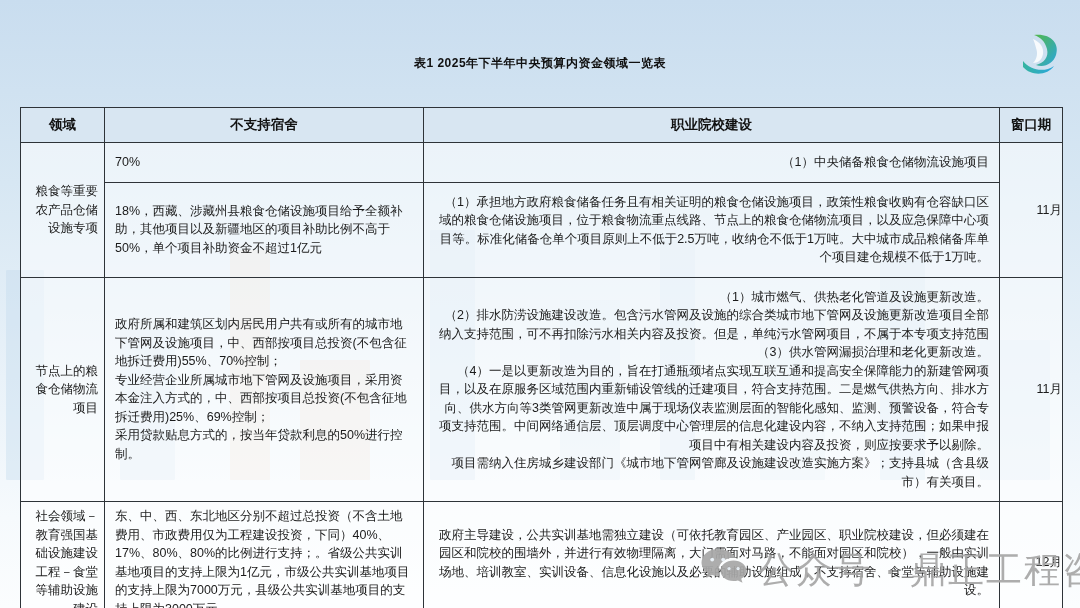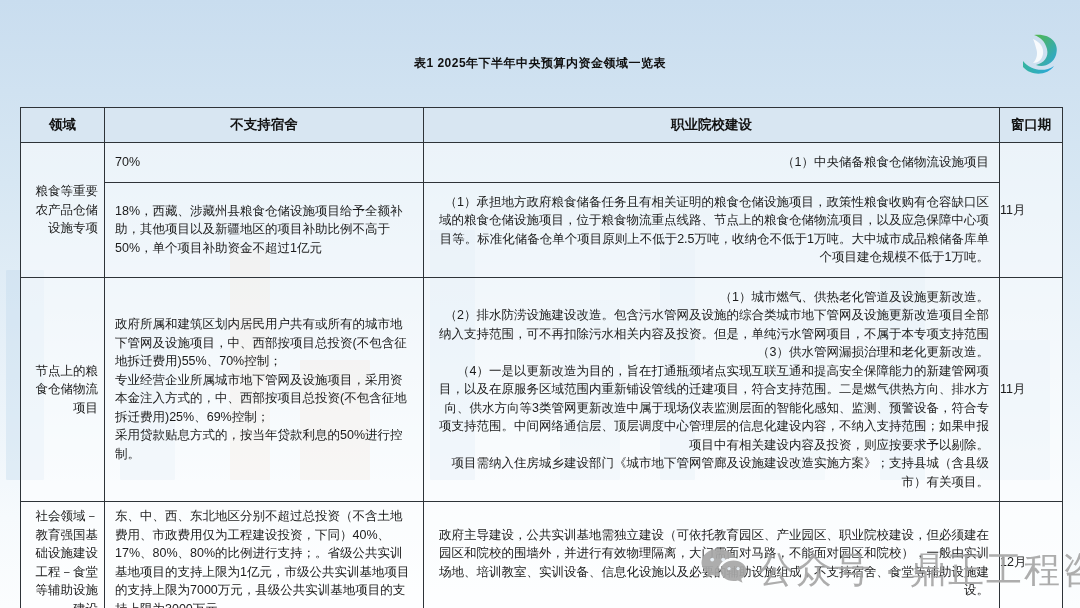--- a/index.html
+++ b/index.html
@@ -41,21 +41,21 @@
     background: rgba(255,255,255,0.55);
   }
   table.main th {
     background: #d8e6f2;
     font-weight: bold; font-size: 13.5px; text-align: center;
     height: 35px; color: #111;
   }
   td.c-field  { padding: 4px 6px 4px 8px; text-align: right; }
   td.c-ratio  { padding: 5px 10px; text-align: left; }
   td.c-supp   { padding: 10px 10px; text-align: right; line-height: 1.45; font-size: 12.3px; }
-  td.c-window { text-align: left; }
+  td.c-window { text-align: right; }
   .pre { white-space: pre-wrap; }
 
   tr.r1a { height: 29px; }
   tr.r1b { height: 86px; }
   tr.r2  { height: 201px; }
   tr.r3  { height: 118px; }
 
   
   .watermark {
     position: absolute; left: 700px; top: 546px; z-index: 3;

